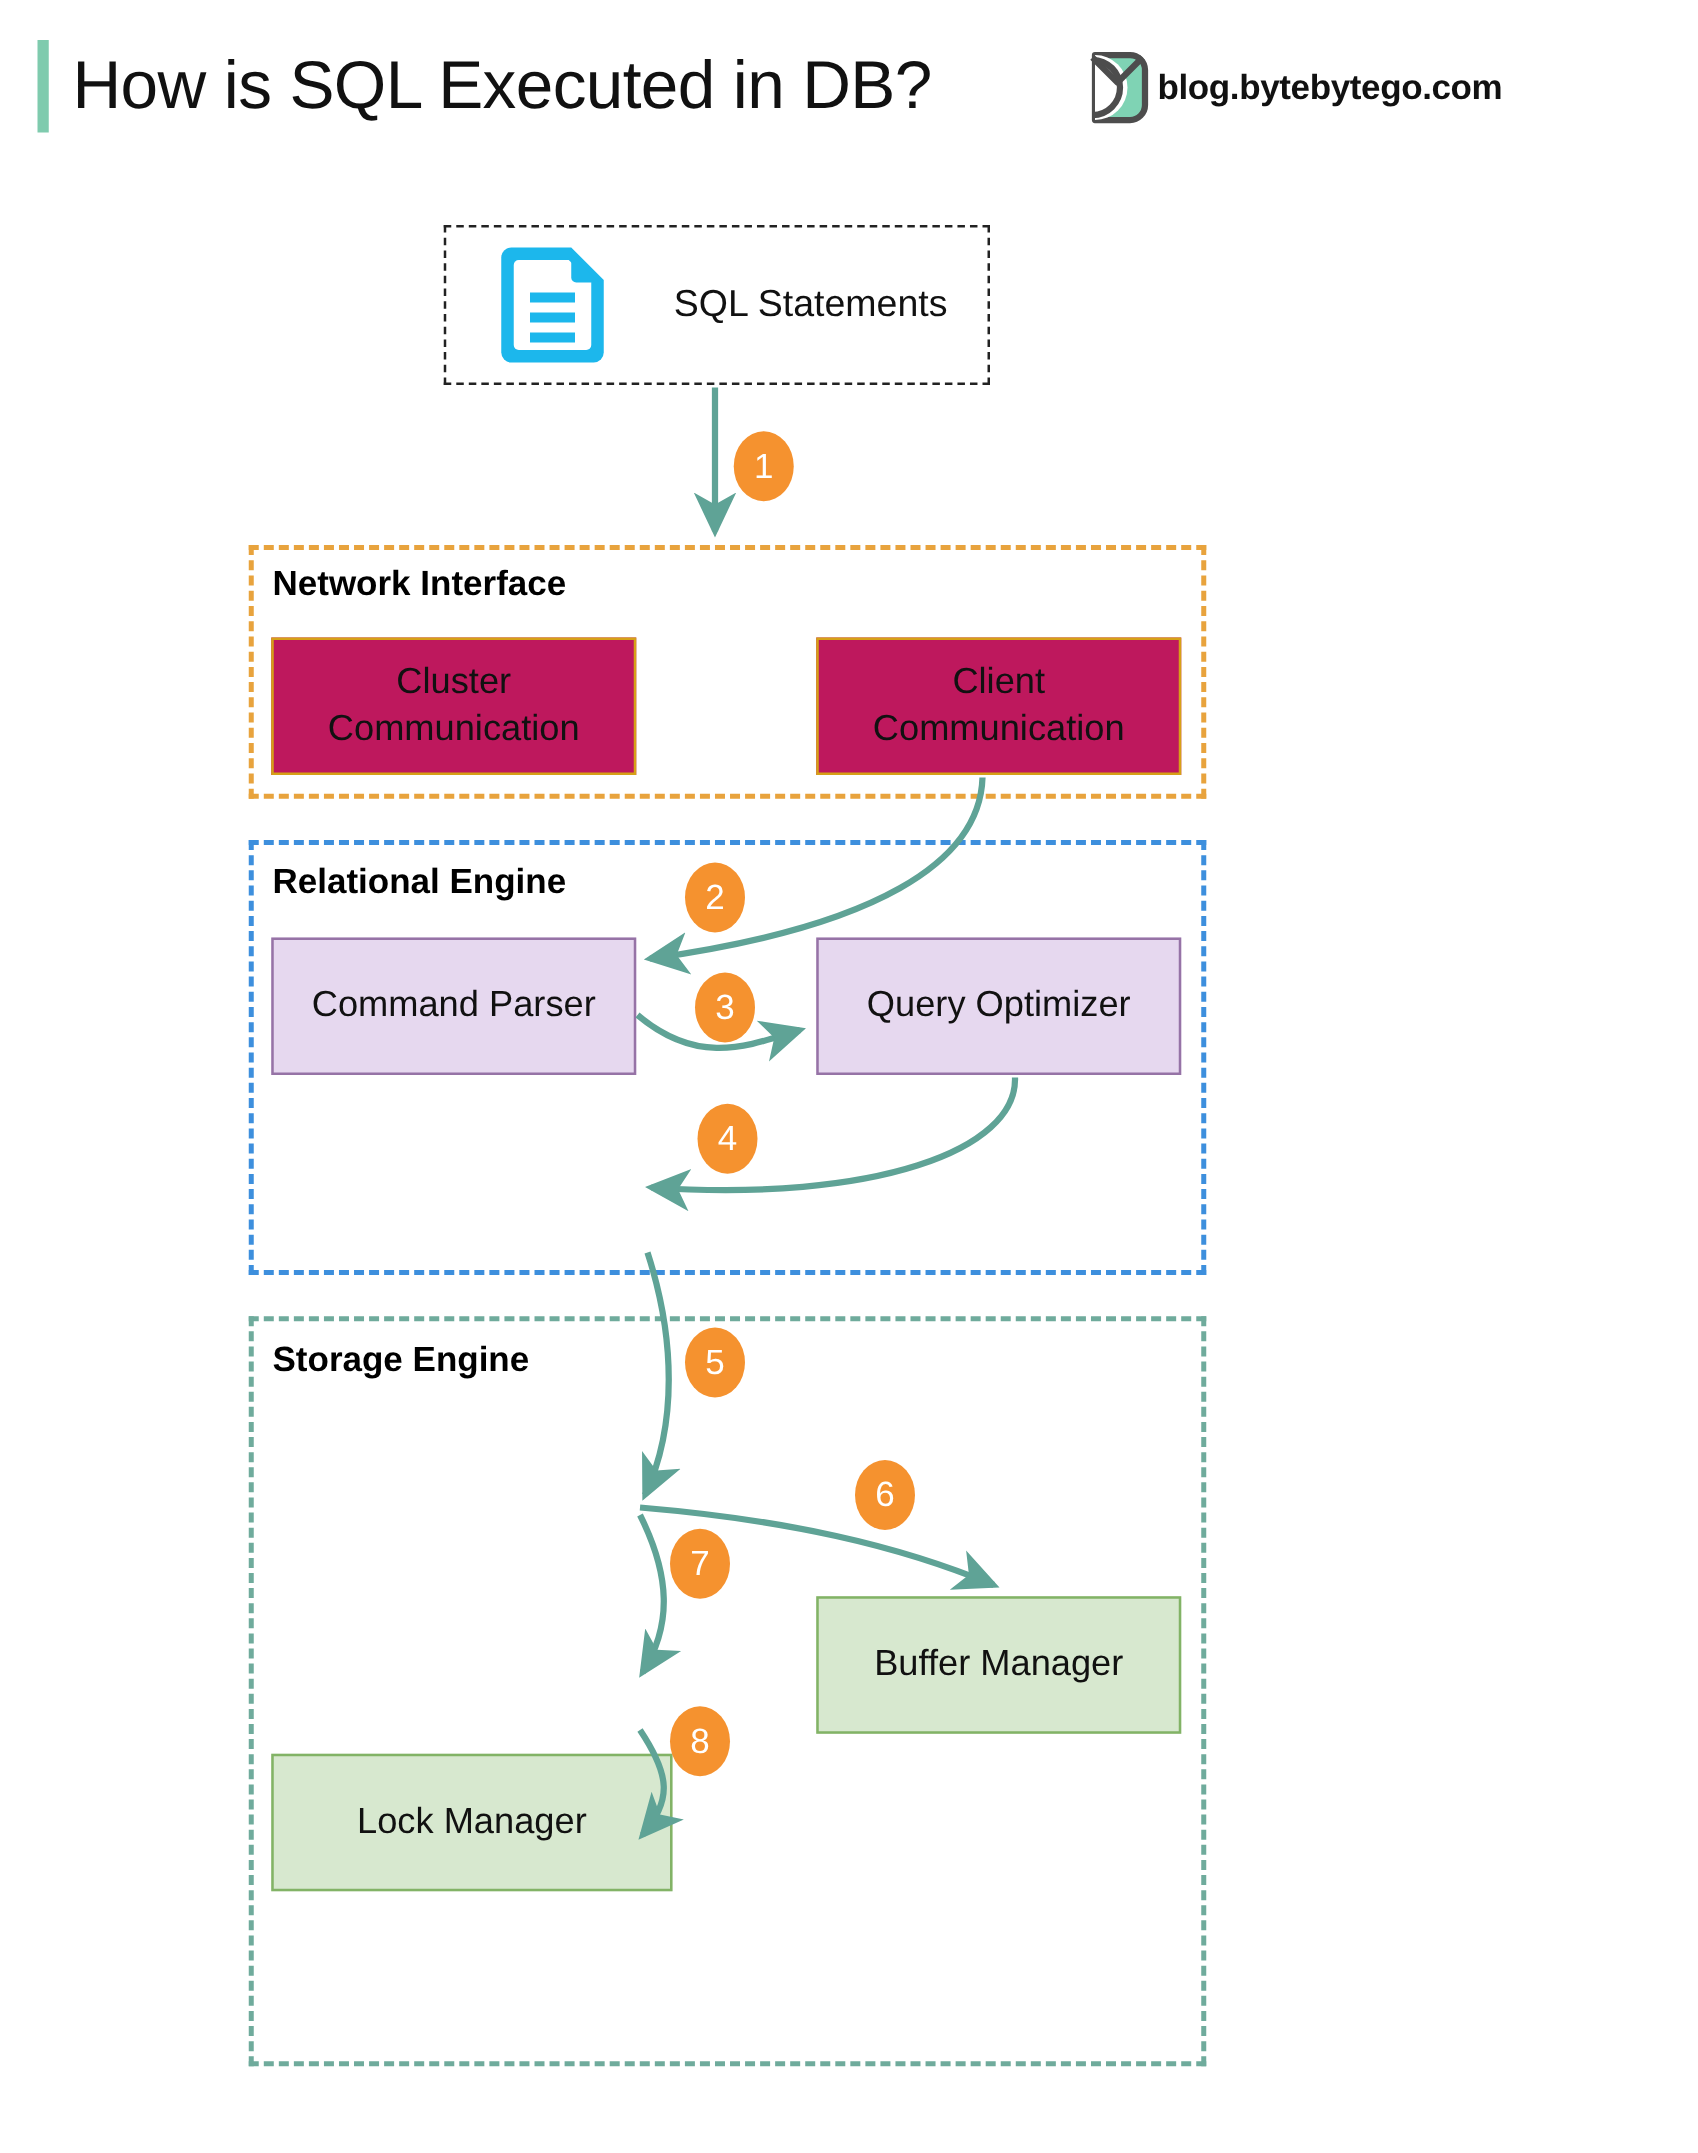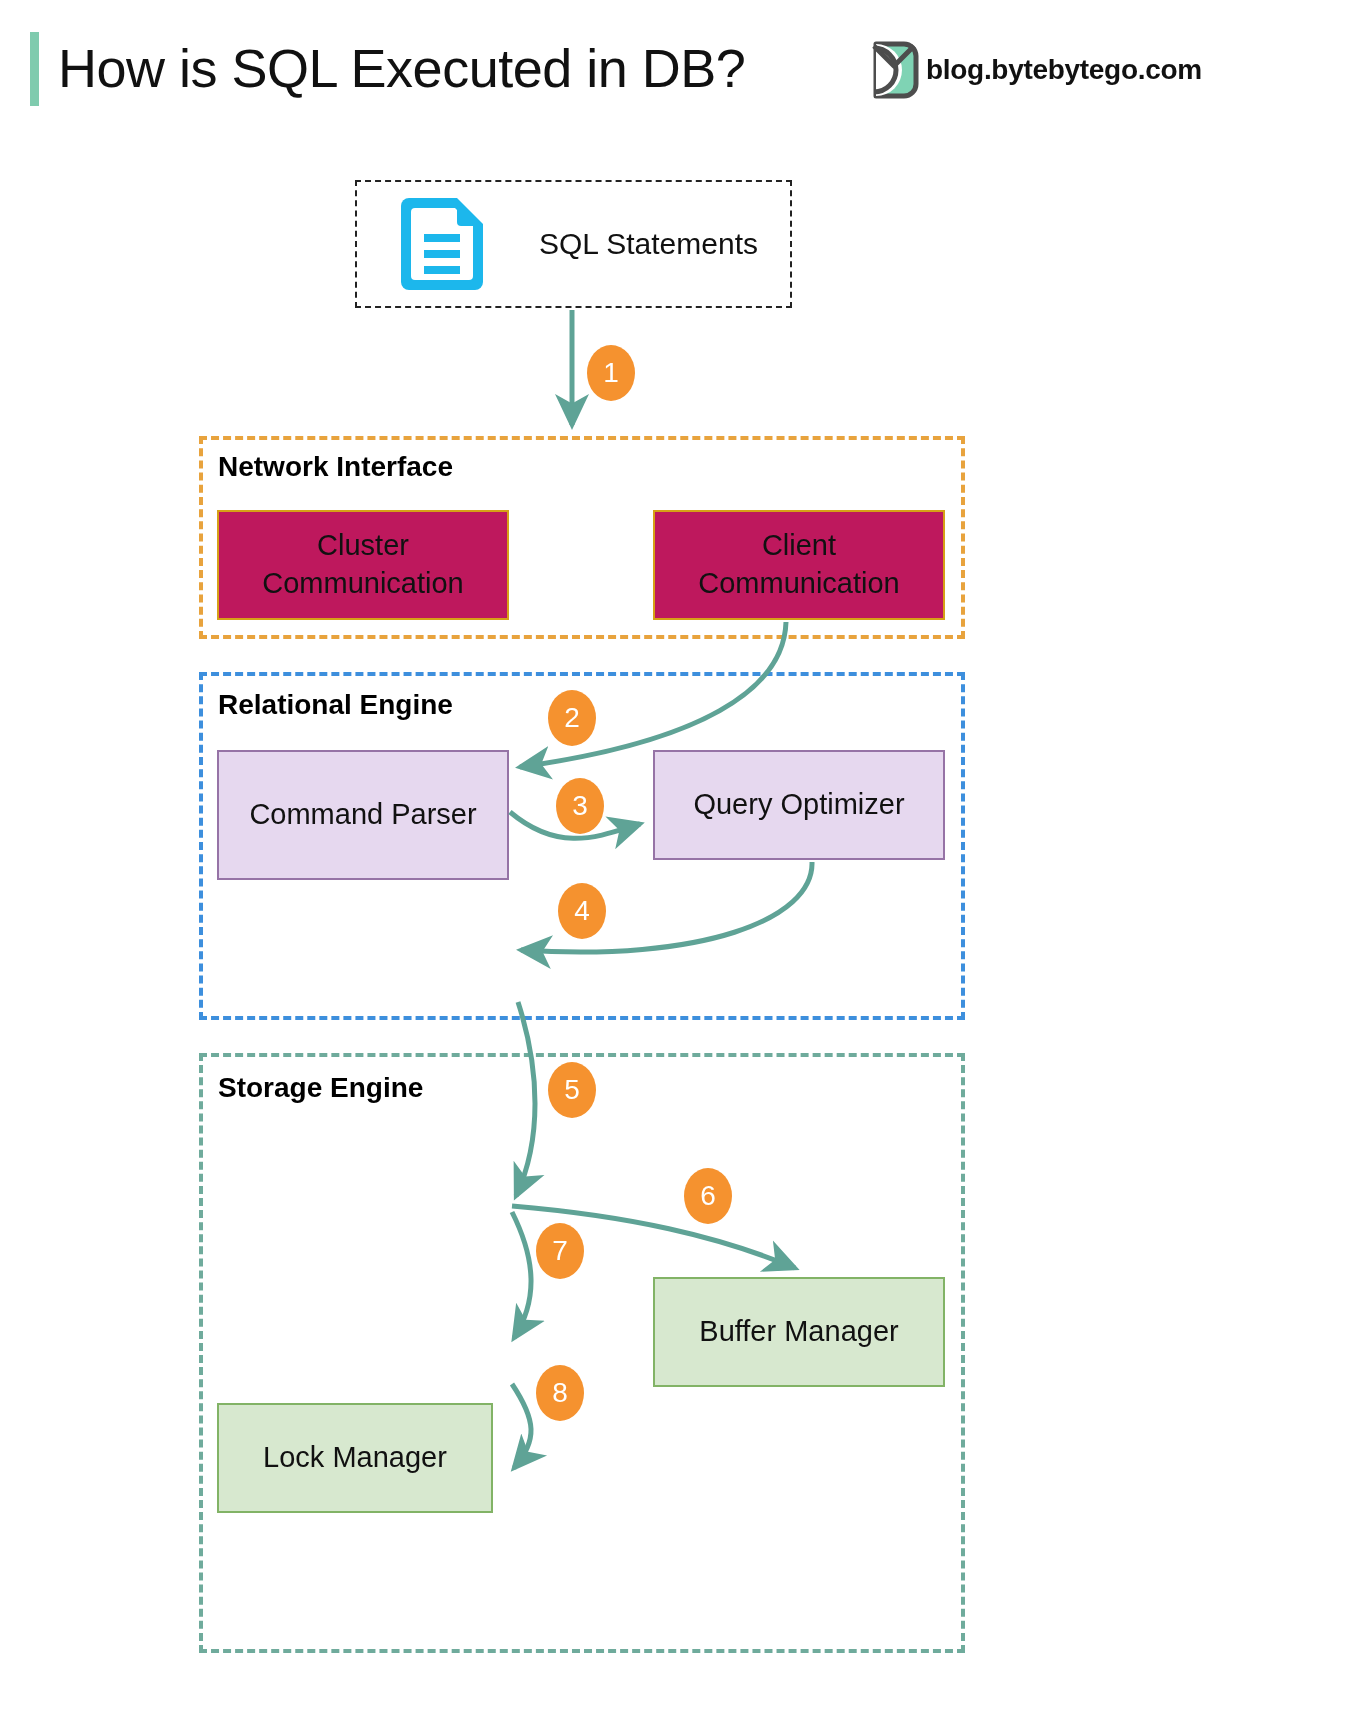--- a/index.html
+++ b/index.html
@@ -183,35 +183,35 @@
 
   <div class="node node-orange" style="left:653px; top:510px; width:292px; height:110px;">
     <span>
       <span>Client</span><br><span>Communication</span>
     </span>
   </div>
 
   <div class="group" id="group-relational" style="left:199px; top:672px; width:766px; height:348px;"></div>
   <div class="group-label" style="left:218px; top:689px;">Relational Engine</div>
 
-  <div class="node node-purple" style="left:217px; top:750px; width:292px; height:130px;">
+  <div class="node node-purple" style="left:217px; top:750px; width:292px; height:110px;">
     <span>Command Parser</span>
   </div>
 
   <div class="node node-purple" style="left:653px; top:750px; width:292px; height:110px;">
     <span>Query Optimizer</span>
   </div>
 
 
   <div class="group" id="group-storage" style="left:199px; top:1053px; width:766px; height:600px;"></div>
   <div class="group-label" style="left:218px; top:1072px;">Storage Engine</div>
 
 
 
-  <div class="node node-green" style="left:217px; top:1403px; width:276px; height:110px;">
+  <div class="node node-green" style="left:217px; top:1403px; width:321px; height:110px;">
     <span>Lock Manager</span>
   </div>
 
   <div class="node node-green" style="left:653px; top:1277px; width:292px; height:110px;">
     <span>Buffer Manager</span>
   </div>
 
   <svg id="arrow-layer" viewBox="0 0 1358 1722">
     <defs>
       <marker id="ah" markerWidth="8" markerHeight="8" refX="6.2" refY="4" orient="auto" markerUnits="strokeWidth">

